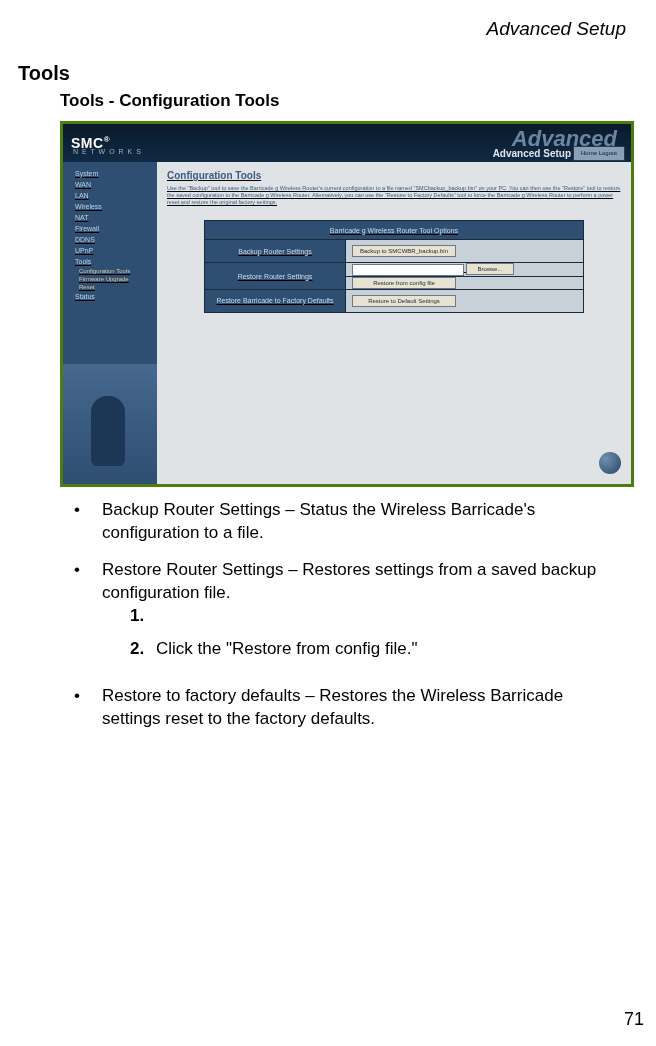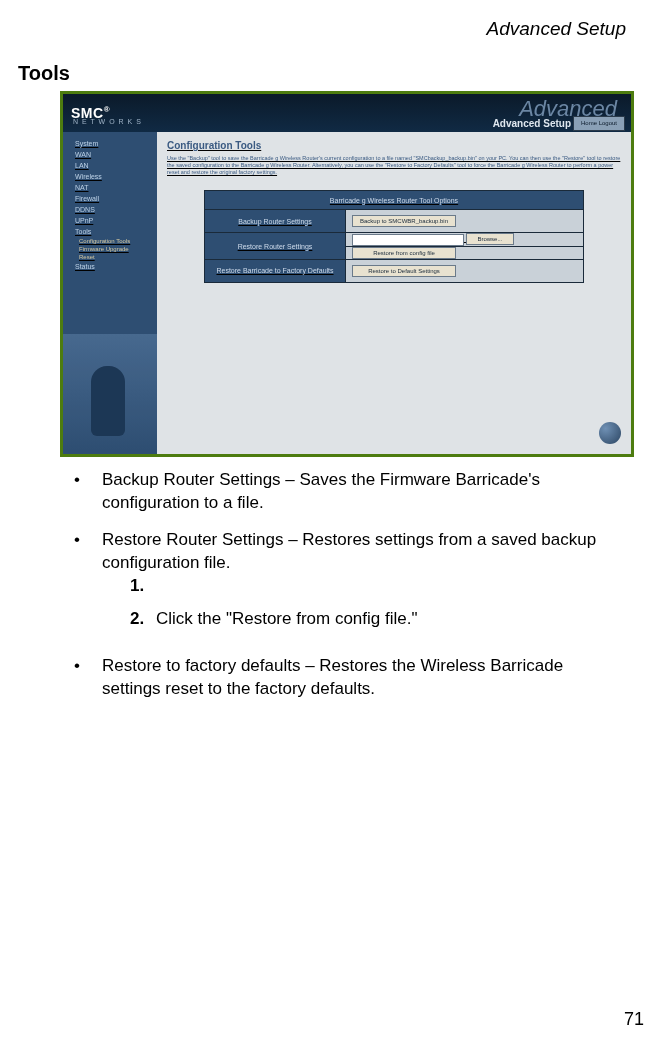--- a/index.html
+++ b/index.html
@@ -71,21 +71,21 @@
     font-size: 7px;
     letter-spacing: 1px;
   }
   .ss-adv {
     position: absolute;
     right: 14px;
     top: 2px;
     color: #6b86a3;
     font-size: 22px;
     font-style: italic;
-    font-weight: normal;
+    font-weight: bold;
   }
   .ss-advlabel {
     position: absolute;
     right: 60px;
     top: 24px;
     color: #dfe7ef;
     font-size: 10px;
     font-weight: bold;
   }
   .ss-homebtn {
@@ -247,20 +247,21 @@
   }
 </style>
 </head>
 <body>
 
 <div class="page">
   <div class="header-right">Advanced Setup</div>
 
   <div class="h1">Tools</div>
 
+  <div class="h2">Tools - Configuration Tools</div>
 
   <div class="screenshot-wrap">
     <div class="screenshot">
       <div class="ss-topbar">
         <span class="ss-logo"><span>SMC</span><sup>®</sup></span>
         <span class="ss-sublogo">N E T W O R K S</span>
         <span class="ss-adv">Advanced</span>
         <span class="ss-advlabel">Advanced Setup</span>
         <span class="ss-homebtn">Home   Logout</span>
       </div>
@@ -311,21 +312,21 @@
             </table>
           <div class="ss-help"></div>
         </div>
       </div>
     </div>
   </div>
 
   <div class="bullets">
     <div class="bullet">
       <div class="dot">•</div>
-      <div>Backup Router Settings – Saves the Firmware Barricade's configuration to a file.</div>
+      <div>Backup Router Settings – Status the Wireless Barricade's configuration to a file.</div>
     </div>
     <div class="bullet">
       <div class="dot">•</div>
       <div style="flex:1">
         <div>Restore Router Settings – Restores settings from a saved backup configuration file.</div>
         <div class="numlist">
           <div class="numitem">
             <div class="n">1.</div>
           </div>
           <div class="numitem">

